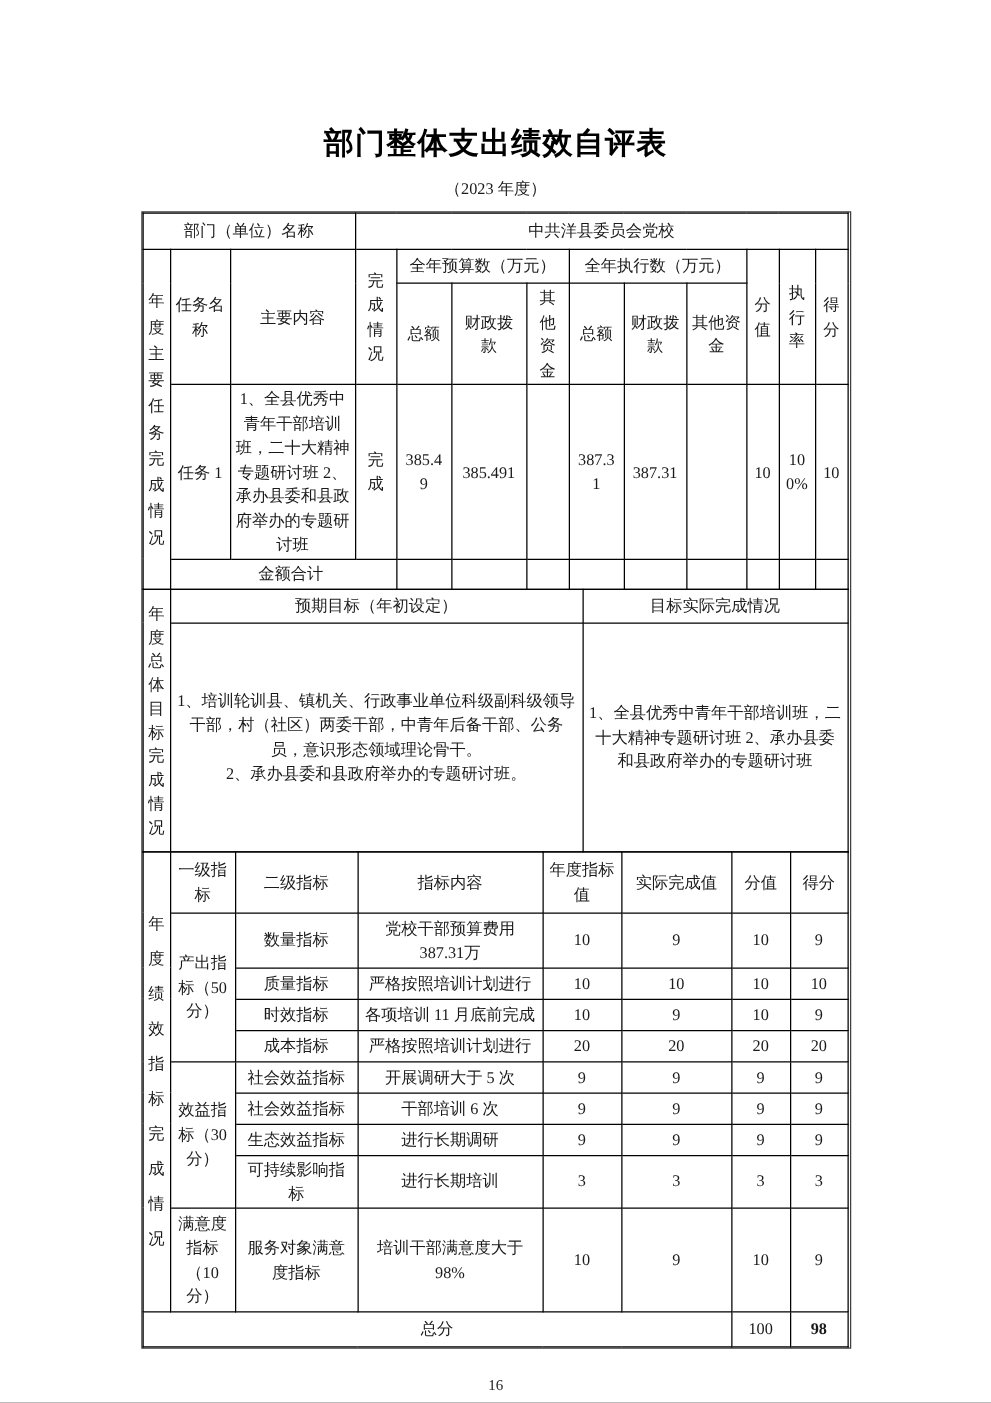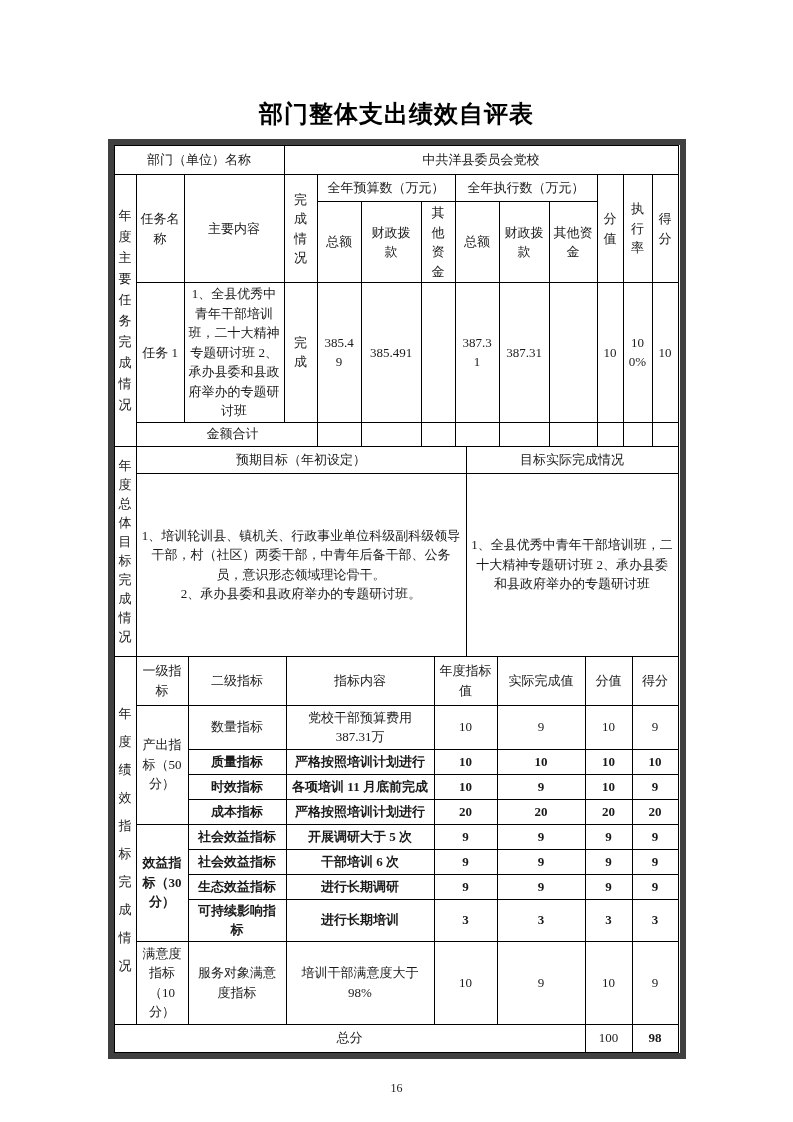--- a/index.html
+++ b/index.html
@@ -6,21 +6,21 @@
   .page{
     width:793px;height:1122px;background:#ffffff;margin:0 auto;
     font-family:"Liberation Serif","DejaVu Serif",serif;color:#1a1a1a;
     position:relative;box-sizing:border-box;overflow:hidden;
   }
   .title{
     padding-top:98px;text-align:center;font-size:24px;font-weight:bold;
     letter-spacing:1px;color:#000;font-family:Liberation Serif, serif;
   }
   .subtitle{text-align:center;font-size:13px;margin-top:12px;}
-  .sheet{width:566px;margin:9px auto 0 auto;border:6px solid #404040;}
+  .sheet{width:566px;margin:9px auto 0 auto;border:1px solid #404040;}
   table.t{border-collapse:collapse;table-layout:fixed;width:564px;}
   table.t + table.t{margin-top:-1px;}
   .t td{
     border:1px solid #000;text-align:center;vertical-align:middle;
     font-size:13px;padding:1px 4px;overflow:hidden;line-height:1.5;
   }
   .side{padding:0 1px;word-break:break-all;font-size:13px;}
   .side.s1{line-height:21px;}
   .side.s2{line-height:19px;margin-top:32px;}
   .side.s3{line-height:28px;}
@@ -29,29 +29,30 @@
   .num{word-break:break-all;padding:1px 3px;}
   .narrow{word-break:break-all;padding:1px 5px;}
   .rate{word-break:break-all;padding:1px 2px;}
   .pre{white-space:pre-line;}
   .pad-goal{padding:6px 10px;}
   .bold{font-weight:bold;}
   .pagenum{text-align:center;font-size:12px;margin-top:22px;}
   
   tr.h26 td{height:26px;} tr.h24 td{height:24px;} tr.h78 td{height:78px;margin-left:35px;}
   tr.h133 td{height:133px;} tr.h21 td{height:21px;padding-left:16px;} tr.h180 td{height:180px;}
-  tr.h46 td{height:46px;} tr.h41 td{height:41px;} tr.h22 td{height:22px;font-weight:bold;}
+  tr.h46 td{height:46px;} tr.h41 td{height:41px;} tr.h22 td{height:22px;}
   tr.h80 td{height:80px;} tr.h25 td{height:25px;}
 </style>
 </head>
 <body>
 
 <div class="page">
 
   <div class="title">部门整体支出绩效自评表</div>
+  <div class="subtitle">（2023 年度）</div>
 
   <div class="sheet">
 
     <table class="t">
       <colgroup>
         <col style="width:22px">
           <col style="width:48px">
           <col style="width:100px">
         <col style="width:33px">
           <col style="width:44px">

